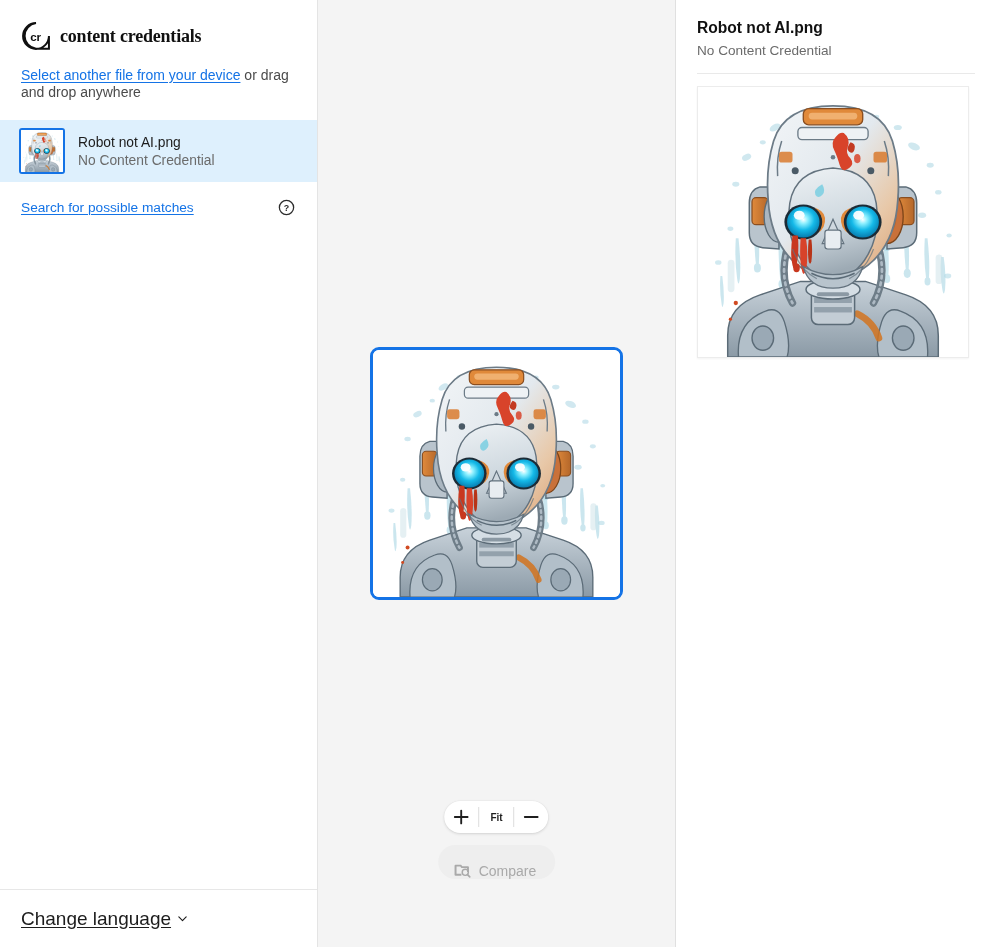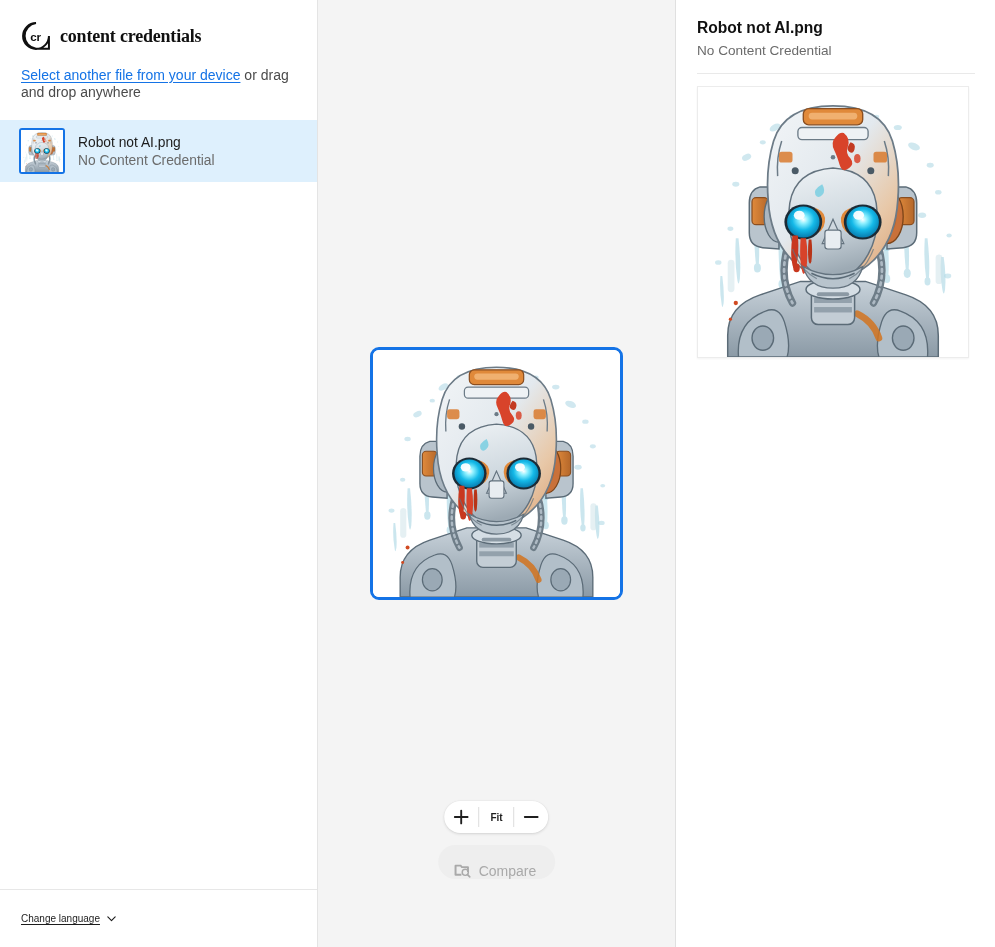--- a/index.html
+++ b/index.html
@@ -123,21 +123,21 @@
     align-items: center;
     padding-left: 21px;
   }
   .lang-btn {
     display: inline-flex;
     align-items: center;
     gap: 6px;
     cursor: pointer;
   }
   .lang-label {
-    font-size: 10px;
+    font-size: 19px;
     color: #1c1c1c;
     text-decoration: underline;
     text-underline-offset: 2px;
   }
   .chev { width: 11px; height: 11px; display:block; }
 
   
   .viewer {
     position: relative;
     flex: 1 1 auto;
@@ -434,20 +434,27 @@
         <svg class="robot-art" viewBox="0 0 200 200" preserveAspectRatio="xMidYMid slice">
           <use href="#robot"></use>
         </svg>
       </div>
       <div class="file-meta">
         <div class="file-name">Robot not AI.png</div>
         <div class="file-sub">No Content Credential</div>
       </div>
     </div>
 
+    <div class="search-row">
+      <span class="search-link">Search for possible matches</span>
+      <svg class="help-icon" viewBox="0 0 20 20">
+        <circle cx="10" cy="10" r="8.4" fill="none" stroke="#2b2b2b" stroke-width="1.5"></circle>
+        <text x="10" y="14.4" font-family="Liberation Sans, sans-serif" font-size="10.5" font-weight="bold" fill="#2b2b2b" text-anchor="middle">?</text>
+      </svg>
+    </div>
 
     <div class="sidebar-spacer"></div>
 
     <div class="sidebar-footer">
       <div class="lang-btn">
         <span class="lang-label">Change language</span>
         <svg class="chev" viewBox="0 0 12 12">
           <path d="M2 4.3 L6 8.3 L10 4.3" fill="none" stroke="#1c1c1c" stroke-width="1.25" stroke-linecap="round" stroke-linejoin="round"></path>
         </svg>
       </div>

